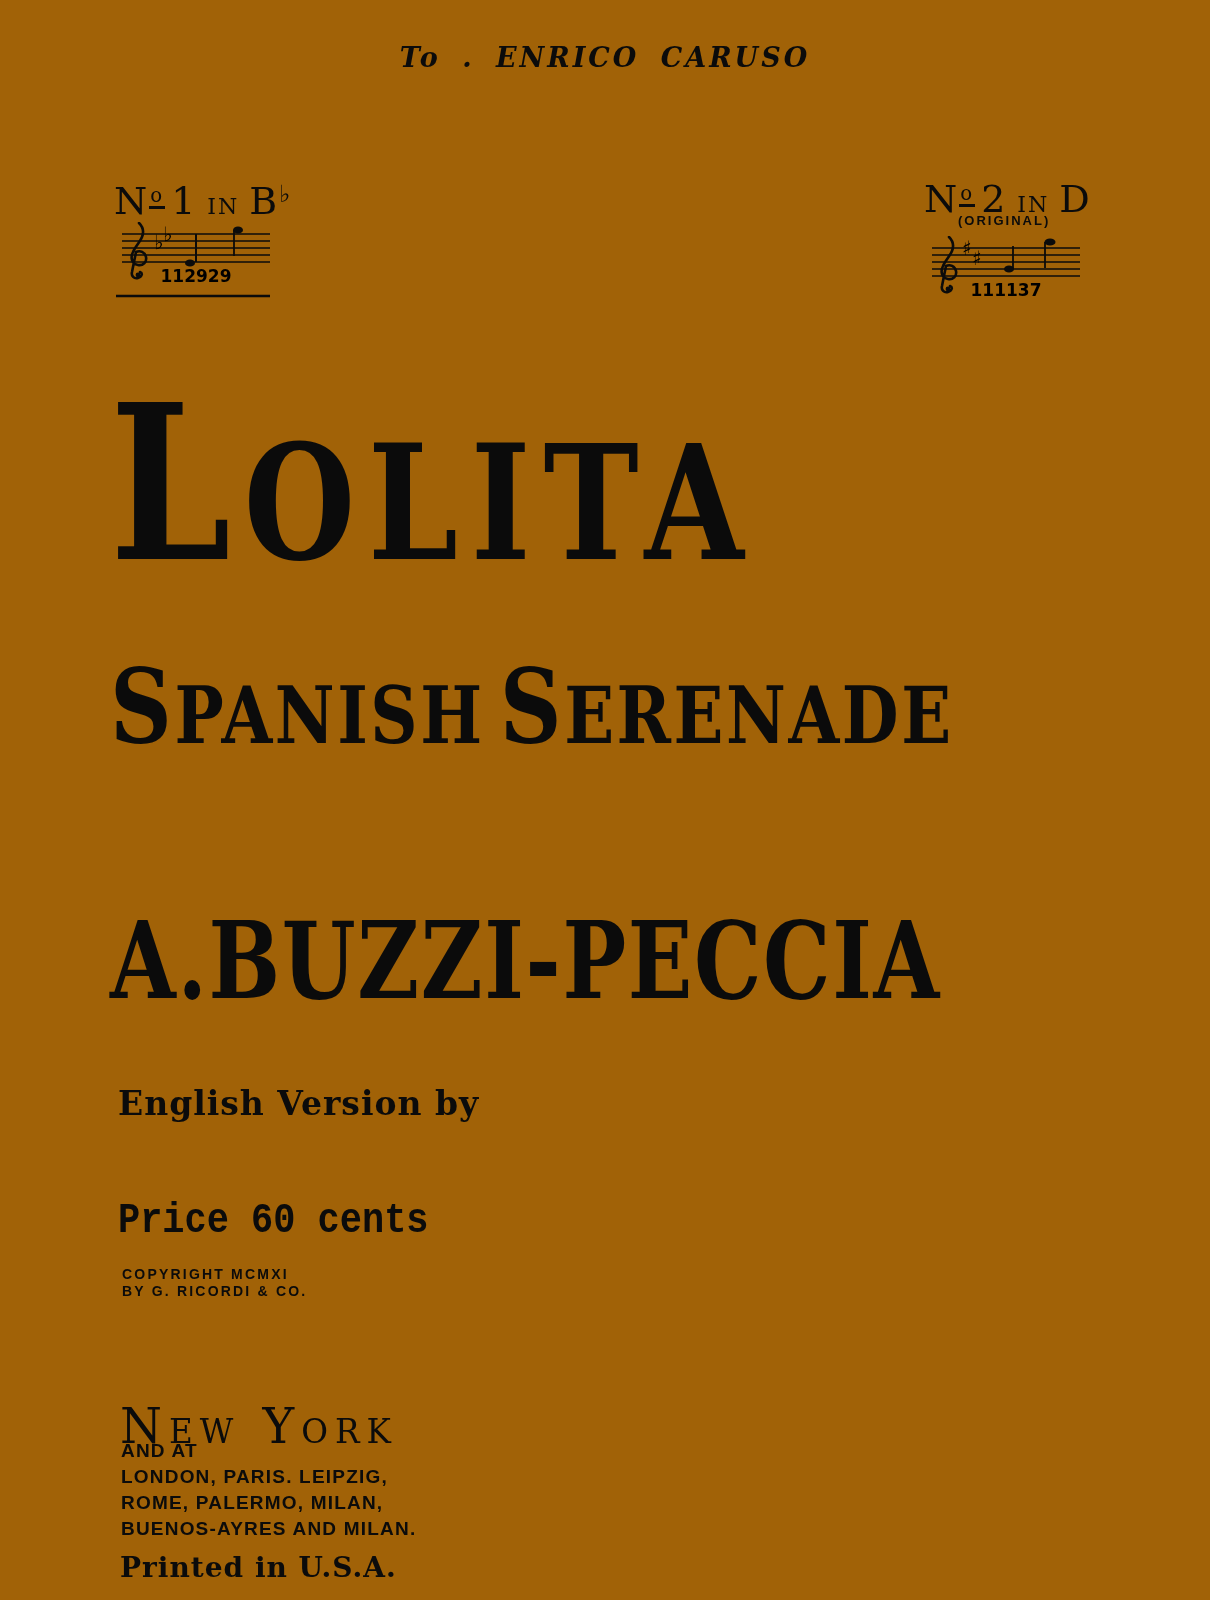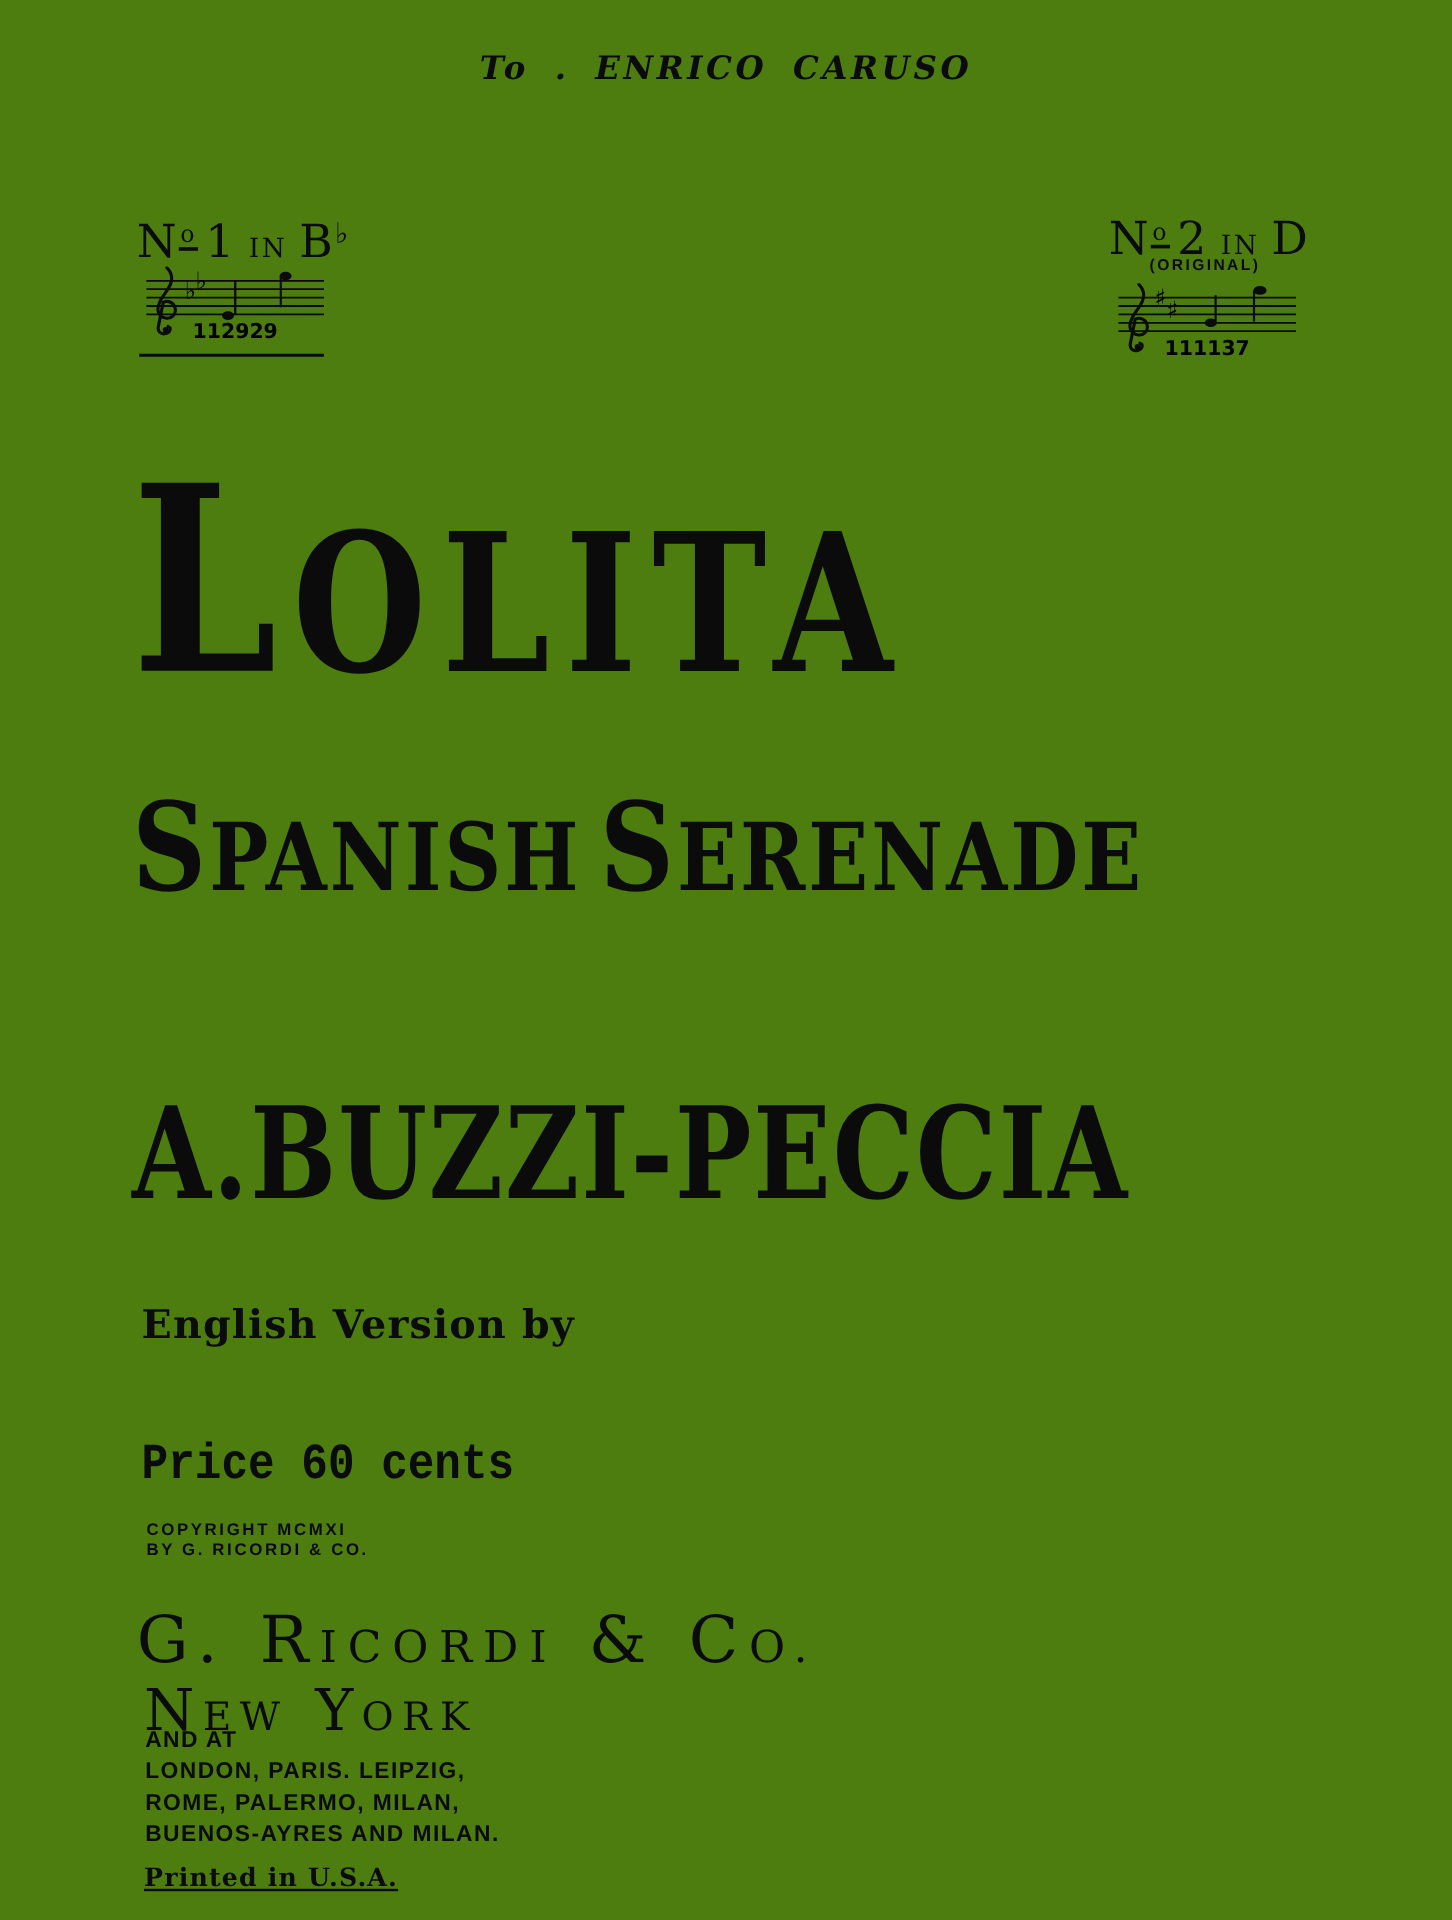--- a/index.html
+++ b/index.html
@@ -1,17 +1,17 @@
 <!DOCTYPE html>
 <html><head>
 <meta charset="utf-8">
 <style>
   html,body{margin:0;padding:0;background:#ffffff;}
   .page{
-    position:relative;width:1210px;height:1600px;background:#4d7c0f;color:#0b0b0b;
+    position:relative;width:1210px;height:1600px;background:#a16207;color:#0b0b0b;
     font-family:"DejaVu Serif",serif;overflow:hidden;
   }
   .abs{position:absolute;line-height:1;white-space:nowrap;}
 
   
   .dedication{
     top:44px;left:0;width:100%;text-align:center;
     font-style:italic;font-weight:bold;font-size:27px;
     letter-spacing:3px;word-spacing:9px;
   }
@@ -66,21 +66,21 @@
   }
   .publisher-name .sc-small,.publisher-city .sc-small{font-size:0.68em;}
   .publisher-city{
     top:1402px;left:120px;font-size:48px;letter-spacing:7px;
   }
   .branches{
     top:1438px;left:121px;font-family:"Liberation Sans",sans-serif;font-weight:bold;
     font-size:19px;letter-spacing:1.2px;line-height:26px;white-space:nowrap;
   }
   .printed{
-    top:1554px;left:120px;font-weight:bold;font-size:21px;letter-spacing:1px;text-decoration:underline;
+    top:1554px;left:120px;font-weight:bold;font-size:28px;letter-spacing:1px;
   }
   svg text{font-family:"DejaVu Sans",sans-serif;font-weight:bold;}
 </style>
 </head>
 <body>
 
 <div class="page">
 
   <div class="abs dedication">To . ENRICO CARUSO</div>
 
@@ -134,21 +134,20 @@
 
   <div class="abs composer">A.BUZZI-PECCIA</div>
   <div class="abs slab-label" style="top:1087px;left:118px;font-size:33px;">English Version by</div>
 
   <div class="abs price">Price 60 cents</div>
   <div class="abs copyright">
     <div>COPYRIGHT MCMXI</div>
     <div>BY G. RICORDI &amp; CO.</div>
   </div>
 
-  <div class="abs publisher-name"><span>G. R</span><span class="sc-small">ICORDI</span><span> &amp; C</span><span class="sc-small">O.</span></div>
   <div class="abs publisher-city"><span>N</span><span class="sc-small">EW</span><span> Y</span><span class="sc-small">ORK</span></div>
 
   <div class="abs branches">
     <div>AND AT</div>
     <div>LONDON, PARIS. LEIPZIG,</div>
     <div>ROME, PALERMO, MILAN,</div>
     <div>BUENOS-AYRES AND MILAN.</div>
   </div>
 
   <div class="abs printed">Printed in U.S.A.</div>

